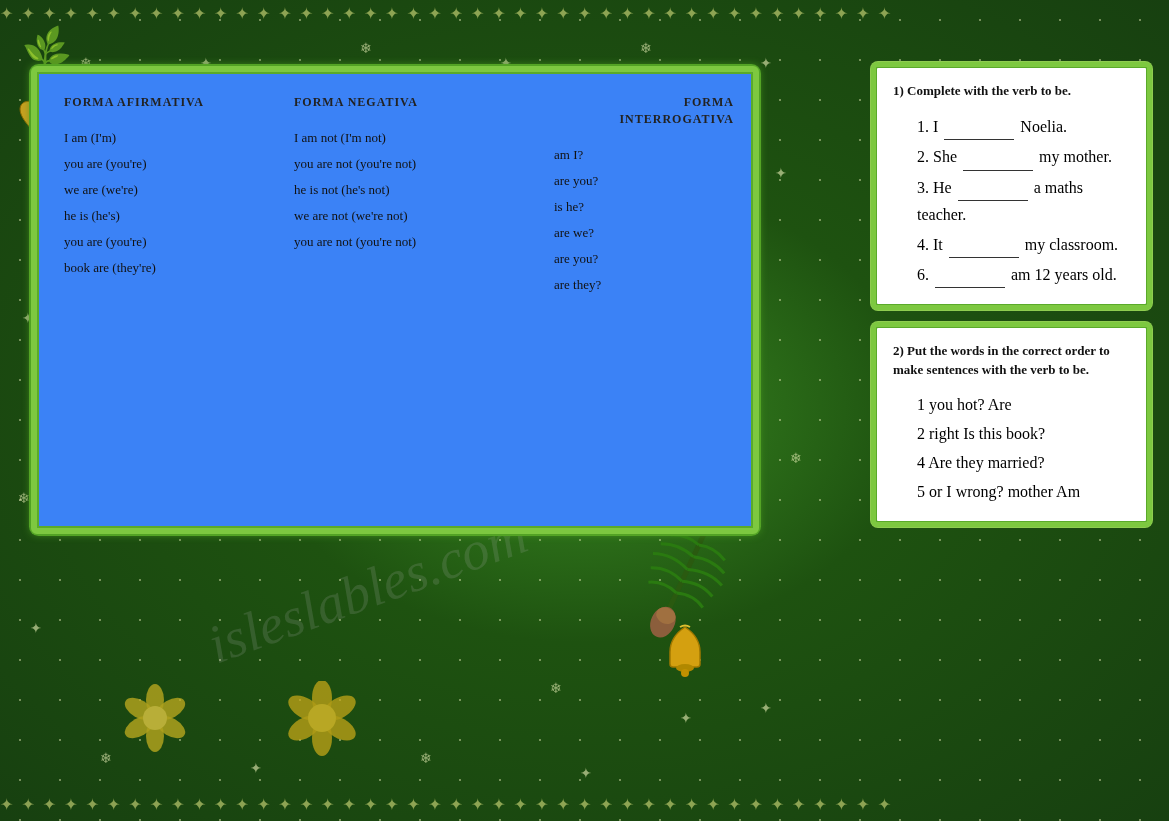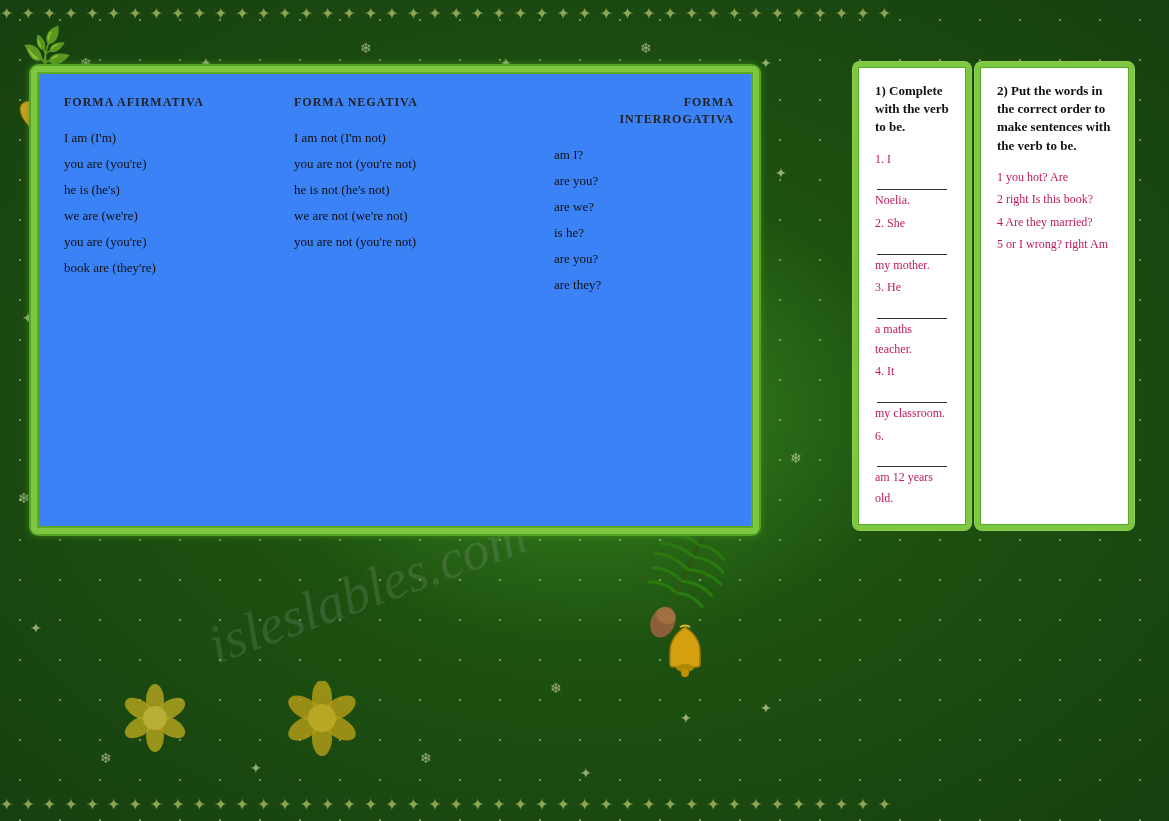--- a/index.html
+++ b/index.html
@@ -83,24 +83,25 @@
 
     .verb-col {
       display: flex;
       flex-direction: column;
     }
 
     
     .right-panel {
       position: absolute;
       top: 65px;
-      right: 38px;
+      right: 20px;
       width: 275px;
       display: flex;
-      gap: 10px;
+      flex-direction: column;
+      gap: 18px;
     }
 
     .exercise-box {
       background: white;
       border: 3px solid #5aaa2a;
       border-radius: 4px;
       padding: 14px 16px;
       position: relative;
       box-shadow: 0 0 0 4px #8fcd50;
     }
@@ -115,24 +116,25 @@
 
     .exercise-title {
       font-size: 13px;
       font-weight: bold;
       color: #111;
       margin-bottom: 12px;
       line-height: 1.4;
     }
 
     .exercise-item {
-      font-size: 12px;
-      color: #be185d;
+      font-size: 16px;
+      color: #000000;
       line-height: 1.7;
       margin-bottom: 2px;
+      margin-left: 24px;
     }
 
     .blank {
       display: inline-block;
       width: 70px;
       border-bottom: 1px solid #333;
       vertical-align: bottom;
       margin: 0 2px;
     }
 
@@ -330,41 +332,41 @@
 
 <div class="watermark">isleslables.com</div>
 
 <div class="main-box">
   <div class="main-box-inner">
 
     <div class="verb-col">
       <div class="col-header">FORMA AFIRMATIVA</div>
       <div class="verb-row">I am (I'm)</div>
       <div class="verb-row">you are (you're)</div>
+      <div class="verb-row">we are (we're)</div>
       <div class="verb-row">he is (he's)</div>
-      <div class="verb-row">we are (we're)</div>
       <div class="verb-row">you are (you're)</div>
       <div class="verb-row">book are (they're)</div>
     </div>
 
     <div class="verb-col">
       <div class="col-header">FORMA NEGATIVA</div>
       <div class="verb-row">I am not (I'm not)</div>
       <div class="verb-row">you are not (you're not)</div>
       <div class="verb-row">he is not (he's not)</div>
       <div class="verb-row">we are not (we're not)</div>
       <div class="verb-row">you are not (you're not)</div>
     </div>
 
     <div class="verb-col">
       <div class="col-header interrogativa">FORMA<br>INTERROGATIVA</div>
       <div class="verb-row">am I?</div>
       <div class="verb-row">are you?</div>
+      <div class="verb-row">is he?</div>
       <div class="verb-row">are we?</div>
-      <div class="verb-row">is he?</div>
       <div class="verb-row">are you?</div>
       <div class="verb-row">are they?</div>
     </div>
   </div>
 </div>
 
 <div class="right-panel">
 
   <div class="exercise-box">
     <div class="exercise-title">1) Complete with the verb to be.</div>
@@ -408,16 +410,16 @@
     <div class="exercise-item">
       <span>2 </span>
       <span>right Is this book?</span>
     </div>
     <div class="exercise-item">
       <span>4 </span>
       <span>Are they married?</span>
     </div>
     <div class="exercise-item">
       <span>5 </span>
-      <span>or I wrong? right Am</span>
+      <span>or I wrong? mother Am</span>
     </div>
   </div>
 </div>
 
 </body></html>

